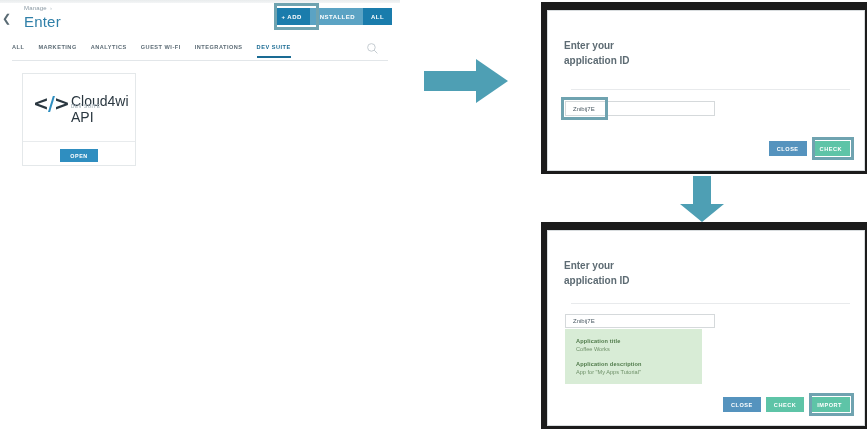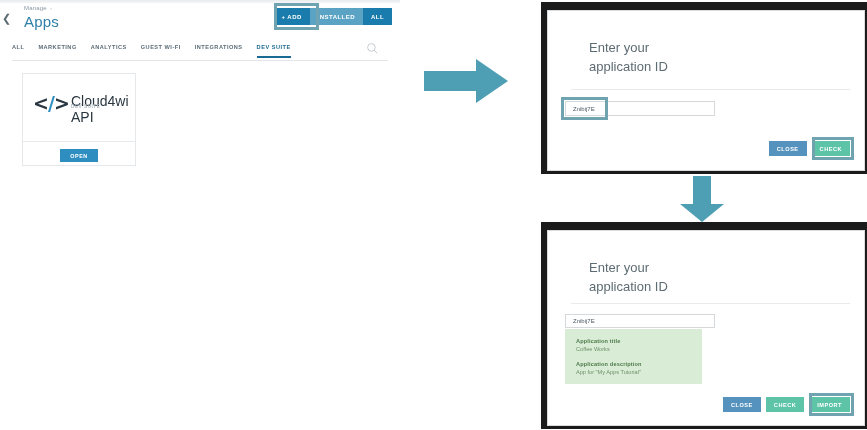--- a/index.html
+++ b/index.html
@@ -97,22 +97,22 @@
   .dialog {
     position:absolute; background:#1b1b1b;
   }
   #dialog-1 { left:541px; top:2px;  width:326px; height:172px; }
   #dialog-2 { left:541px; top:222px; width:326px; height:207px; }
   .dialog-inner {
     position:absolute; left:6px; top:8px; right:2px; bottom:3px;
     background:#fff; border:1px solid #d8dcde;
   }
   .dlg-title {
-    position:absolute; left:41px; top:28px;
-    font-size:13px; color:#5d6b73; line-height:1.45; font-weight:400;
+    position:absolute; left:16px; top:28px;
+    font-size:10px; color:#5d6b73; line-height:1.45; font-weight:700;
   }
   .dlg-rule { position:absolute; left:23px; right:14px; height:1px; background:#e8eaec; }
   .dlg-input {
     position:absolute; background:#fff; border:1px solid #d5d9db;
     font-size:6px; color:#4b5a63; padding-left:7px;
     font-family:"Liberation Sans",sans-serif;
   }
   .hl-box { position:absolute; border:3px solid #6fa3b0; background:transparent; pointer-events:none; }
 
   .dlg-btns { position:absolute; display:flex; gap:5px; }
@@ -142,21 +142,21 @@
   <div id="app-window">
 
     <div class="top-strip"></div>
 
     <div class="collapse-chevron">❮</div>
 
     <div class="breadcrumb">
       <span>Manage</span><span class="sep">›</span>
     </div>
 
-    <div class="page-title">Apps</div>
+    <div class="page-title">Enter</div>
 
     <div class="btn-group">
       <button class="btn-pill btn-add">+ ADD</button>
       <button class="btn-pill btn-installed">INSTALLED</button>
       <button class="btn-pill btn-all">ALL</button>
     </div>
     <div class="hl-add"></div>
 
     <div class="tabbar">
       <div class="tab">ALL</div>

